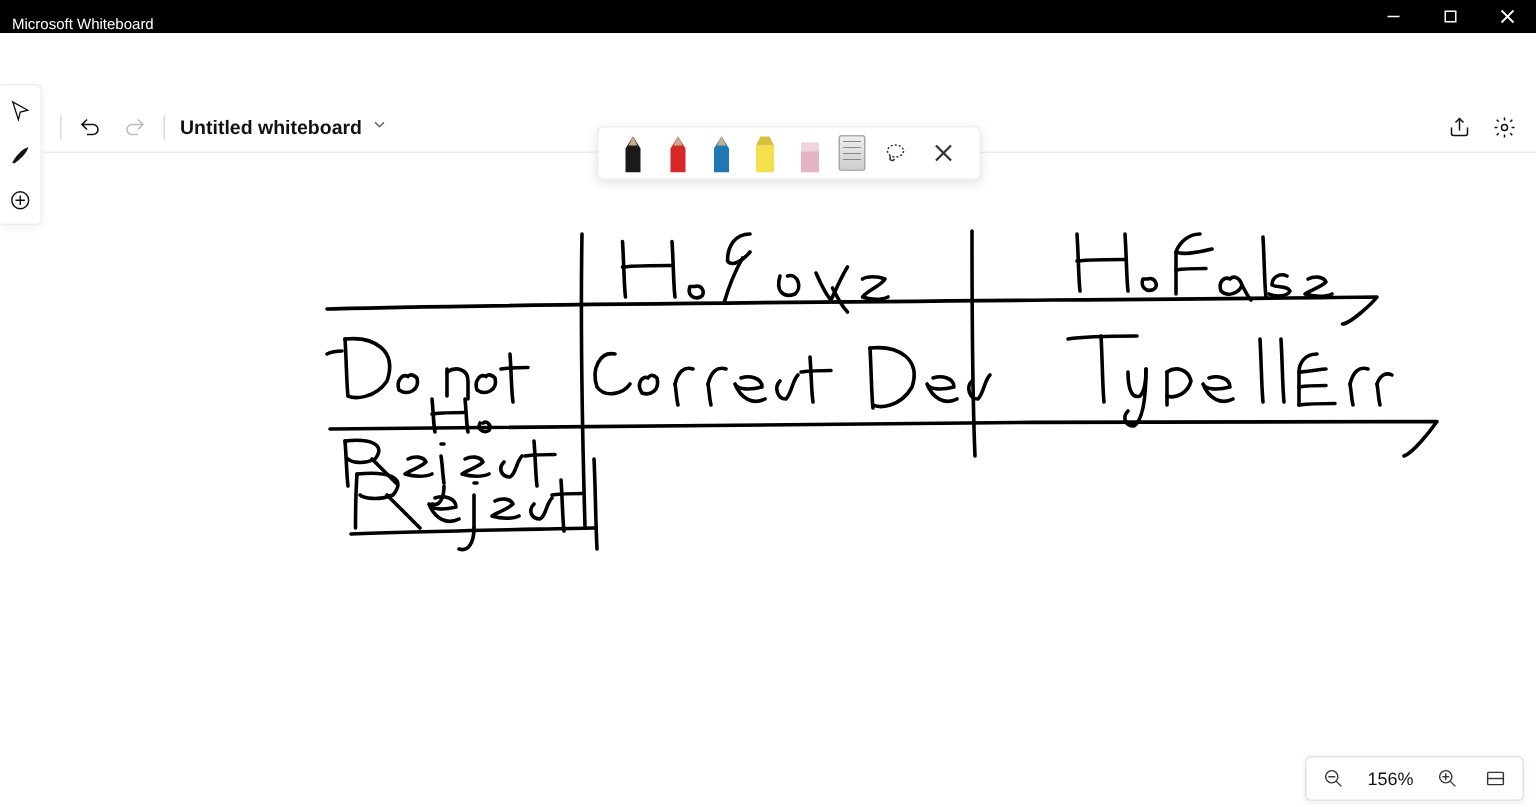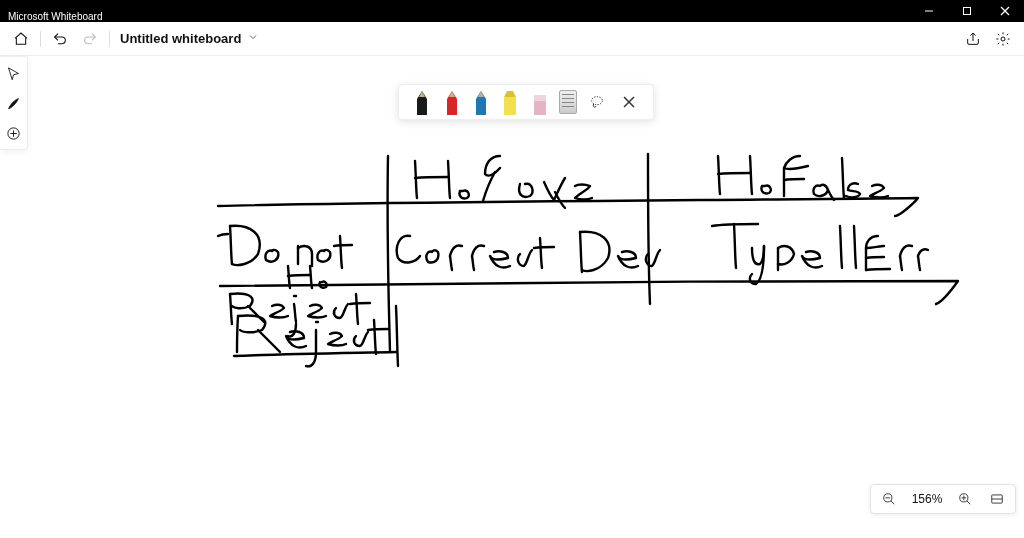--- a/index.html
+++ b/index.html
@@ -1,35 +1,35 @@
 <!DOCTYPE html>
 <html><head>
 <meta charset="utf-8">
 <style>
   * { box-sizing: border-box; margin: 0; padding: 0; }
   html, body { width: 1024px; height: 538px; font-family: "Segoe UI", Arial, sans-serif; overflow: hidden; background: #fff; }
   .titlebar { height: 22px; background: #000; color: #fff; display: flex; align-items: flex-end; font-size: 10px; padding-left: 8px; user-select: none; }
   .titlebar .spacer { flex: 1; }
   .titlebar .winbtn { width: 38px; height: 22px; display: inline-flex; align-items: center; justify-content: center; color: #fff; }
   .titlebar .winbtn svg { display:block; }
-  .topbar { height: 34px; background: #fff; display: flex; align-items: center; padding: 0 6px; border-bottom: 1px solid #eee; }
+  .topbar { height: 34px; background: #fff; display: flex; align-items: center; padding: 0 6px; border-bottom: 1px solid #eee; margin-top: 46px; }
   .iconbtn { width: 30px; height: 30px; display: inline-flex; align-items:center; justify-content:center; color:#1a1a1a; border-radius:3px; }
   .iconbtn.disabled { color:#bbb; }
   .sep { width:1px; height:16px; background:#ddd; margin:0 4px; }
   .title-area { display:flex; align-items:center; font-size:13px; font-weight:600; color:#111; padding:0 6px; cursor:pointer; }
   .title-area .chev { margin-left:6px; color:#666; }
   .topbar .spacer { flex:1; }
   .leftbar { position:absolute; left:0; top:56px; width:28px; background:#fff; border:1px solid #eee; border-left:none; border-radius:0 4px 4px 0; padding:6px 0; display:flex; flex-direction:column; align-items:center; gap:10px; box-shadow:0 2px 6px rgba(0,0,0,.06); }
   .leftbar .tool { width:20px; height:20px; display:flex; align-items:center; justify-content:center; }
   .toolbar { position:absolute; top:84px; left:398px; width:256px; height:36px; background:#fff; border:1px solid #eee; border-radius:4px; box-shadow:0 2px 8px rgba(0,0,0,.12); display:flex; align-items:center; justify-content:space-evenly; padding:0 4px; }
   .pen { width:20px; height:26px; display:flex; align-items:flex-end; justify-content:center; }
   .ruler { width:18px; height:24px; background:linear-gradient(#eee,#ccc); border:1px solid #aaa; border-radius:2px; position:relative; }
   .ruler::before { content:""; position:absolute; left:2px; right:2px; top:3px; bottom:3px; background:repeating-linear-gradient(to bottom, #888 0 1px, transparent 1px 4px); }
   .canvas { position:absolute; left:0; top:56px; right:0; bottom:0; }
-  .zoombar { position:absolute; right:8px; bottom:24px; height:30px; background:#fff; border:1px solid #e2e2e2; border-radius:4px; box-shadow:0 1px 5px rgba(0,0,0,.08); display:flex; align-items:center; padding:0 6px; gap:8px; }
+  .zoombar { position:absolute; right:8px; bottom:4px; height:30px; background:#fff; border:1px solid #e2e2e2; border-radius:4px; box-shadow:0 1px 5px rgba(0,0,0,.08); display:flex; align-items:center; padding:0 6px; gap:8px; }
   .zoombar .zbtn { width:24px; height:24px; display:inline-flex; align-items:center; justify-content:center; color:#333; }
   .zoombar .zlabel { font-size:12px; color:#111; min-width:36px; text-align:center; }
 </style>
 </head>
 <body>
 
 <div class="titlebar">
   <span>Microsoft Whiteboard</span>
   <span class="spacer"></span>
   <span class="winbtn">

